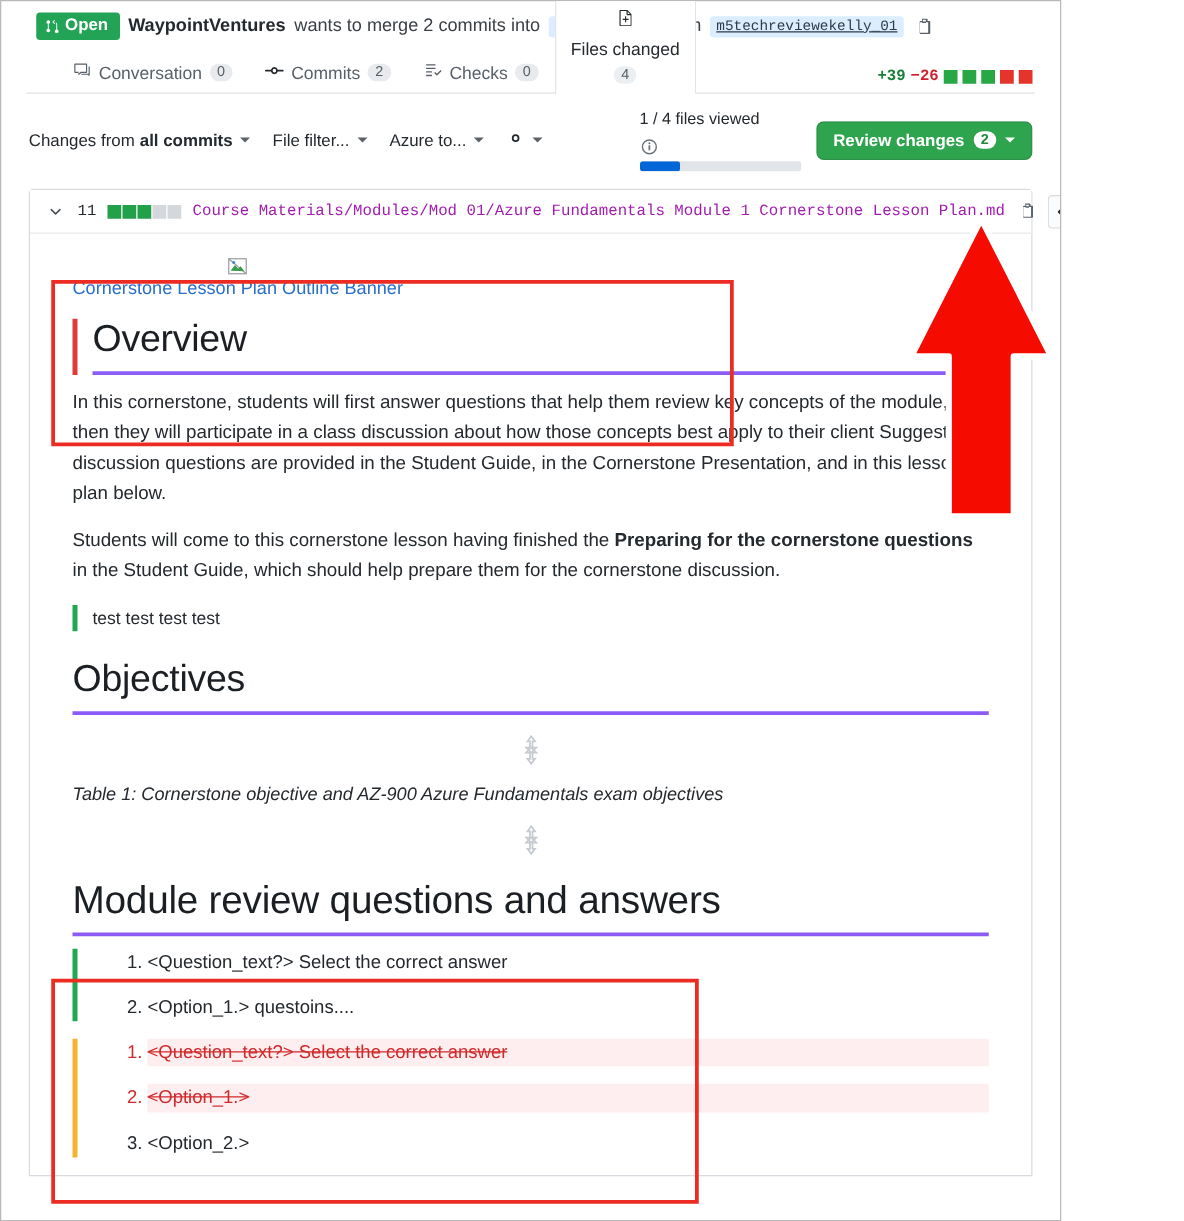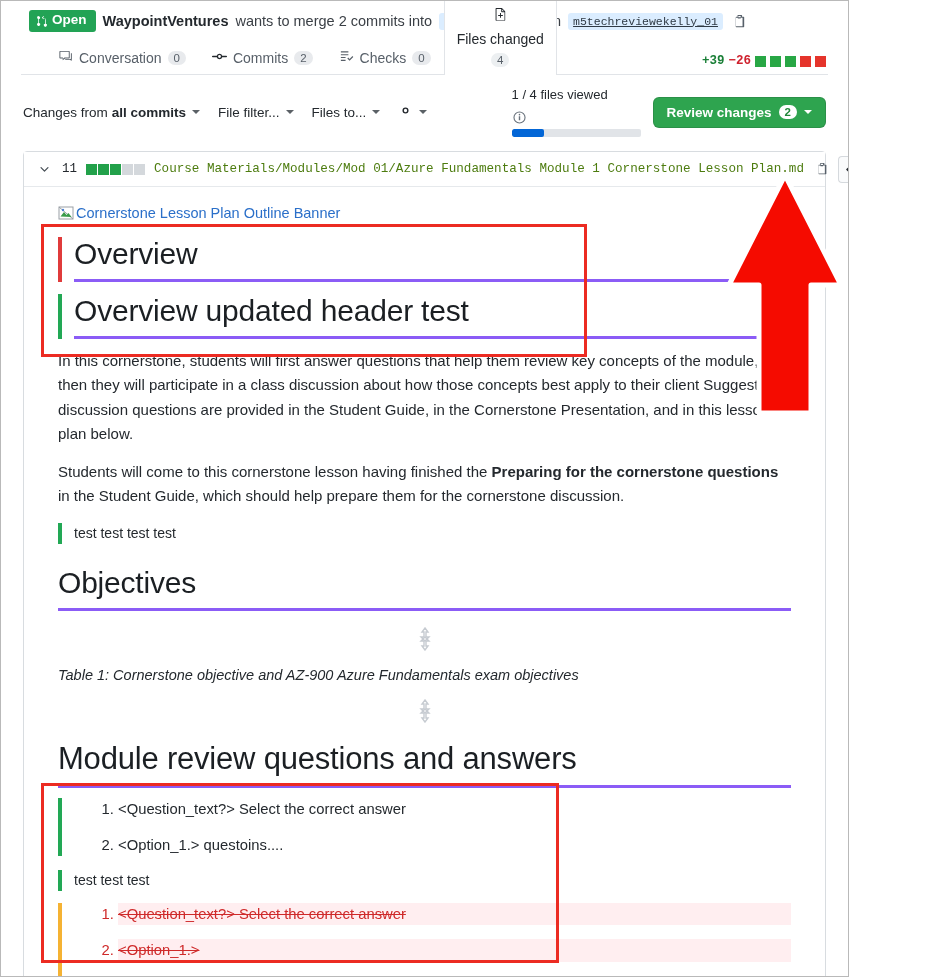--- a/index.html
+++ b/index.html
@@ -234,21 +234,21 @@
   }
   .statbar { display: inline-flex; gap: 1px; }
   .statbar i {
     width: 11px; height: 11px; display: block;
   }
   .statbar i.g { background: #22a14a; }
   .statbar i.n { background: #d4d8dc; }
   .fc-path {
     font-family: "Liberation Mono", monospace;
     font-size: 12.6px;
-    color: #4d7c0f;
+    color: #a21caf;
     white-space: nowrap;
   }
   .fc-right {
     margin-left: auto;
     display: flex;
     align-items: center;
     gap: 8px;
   }
   .btn-group { display: flex; }
   .icon-btn {
@@ -308,20 +308,21 @@
   .mark.red    { background: #e03b3b; }
   .mark.orange { background: #f5b233; }
 
   .broken-img {
     display: inline-flex;
     align-items: center;
     gap: 2px;
     font-size: 14.5px;
     color: #2a6fc9;
     margin: 0 0 4px 0;
+    flex-direction: column;
   }
   .bi-glyph { display: inline-flex; }
 
   h1.md-h {
     font-size: 30px;
     font-weight: normal;
     color: #1b1f23;
     margin: 12px 0 9px 0;
     padding-bottom: 8px;
     border-bottom: 3px solid #8b5cf6;
@@ -463,21 +464,21 @@
     <span class="sb-item">
       <span>Changes from </span>
         <b>all commits</b>
       <i class="caret"></i>
     </span>
     <span class="sb-item">
       <span>File filter...</span>
       <i class="caret"></i>
     </span>
     <span class="sb-item">
-      <span>Files to...</span>
+      <span>Azure to...</span>
       <i class="caret"></i>
     </span>
     <span class="sb-item">
       <span>
         <svg width="15" height="15" viewBox="0 0 16 16" fill="#24292e" aria-hidden="true">
           <path d="M8 4.75a3.25 3.25 0 1 0 0 6.5 3.25 3.25 0 0 0 0-6.5Zm0 1.5a1.75 1.75 0 1 1 0 3.5 1.75 1.75 0 0 1 0-3.5Z"></path>
           <path d="M6.8.3h2.4l.3 1.85a6 6 0 0 1 1.2.5l1.55-1.1 1.7 1.7-1.1 1.55c.2.38.37.78.5 1.2l1.85.3v2.4l-1.85.3a6 6 0 0 1-.5 1.2l1.1 1.55-1.7 1.7-1.55-1.1a6 6 0 0 1-1.2.5L9.2 15.7H6.8l-.3-1.85a6 6 0 0 1-1.2-.5l-1.55 1.1-1.7-1.7 1.1-1.55a6 6 0 0 1-.5-1.2L.3 9.2V6.8l1.85-.3c.13-.42.3-.82.5-1.2L1.55 3.75l1.7-1.7L4.8 3.15c.38-.2.78-.37 1.2-.5L6.8.3Z" opacity="0"></path>
         </svg>
       </span>
       <i class="caret"></i>
@@ -560,24 +561,20 @@
           </svg>
         </span>
         <span>Cornerstone Lesson Plan Outline Banner</span>
       </div>
 
       <div class="md-row">
         <span class="mark red"></span>
         <h1 class="md-h">Overview</h1>
       </div>
 
-      <div class="md-row">
-        <span class="mark green"></span>
-        <h1 class="md-h">Overview updated header test</h1>
-      </div>
 
       <p class="md-p">In this cornerstone, students will first answer questions that help them review key concepts of the module, and then they will participate in a class discussion about how those concepts best apply to their client Suggested discussion questions are provided in the Student Guide, in the Cornerstone Presentation, and in this lesson plan below.</p>
 
       <p class="md-p"><span>Students will come to this cornerstone lesson having finished the </span><b>Preparing for the cornerstone questions</b><span> in the Student Guide, which should help prepare them for the cornerstone discussion.</span></p>
 
       <div class="md-row">
         <span class="mark green"></span>
         <div class="small-line">test test test test</div>
       </div>
 
@@ -602,24 +599,20 @@
       <h1 class="md-h big" style="margin-top:18px">Module review questions and answers</h1>
 
       <div class="md-row">
         <span class="mark green"></span>
         <ol class="md-ol">
           <li>&lt;Question_text?&gt; Select the correct answer</li>
           <li>&lt;Option_1.&gt; questoins....</li>
         </ol>
       </div>
 
-      <div class="md-row" style="margin-top:6px">
-        <span class="mark green"></span>
-        <div class="small-line">test test test</div>
-      </div>
 
       <div class="md-row" style="margin-top:12px">
         <span class="mark orange"></span>
         <ol class="md-ol" start="1">
           <li class="del">&lt;Question_text?&gt; Select the correct answer</li>
           <li class="del">&lt;Option_1.&gt;</li>
           <li>&lt;Option_2.&gt;</li>
         </ol>
       </div>
 

